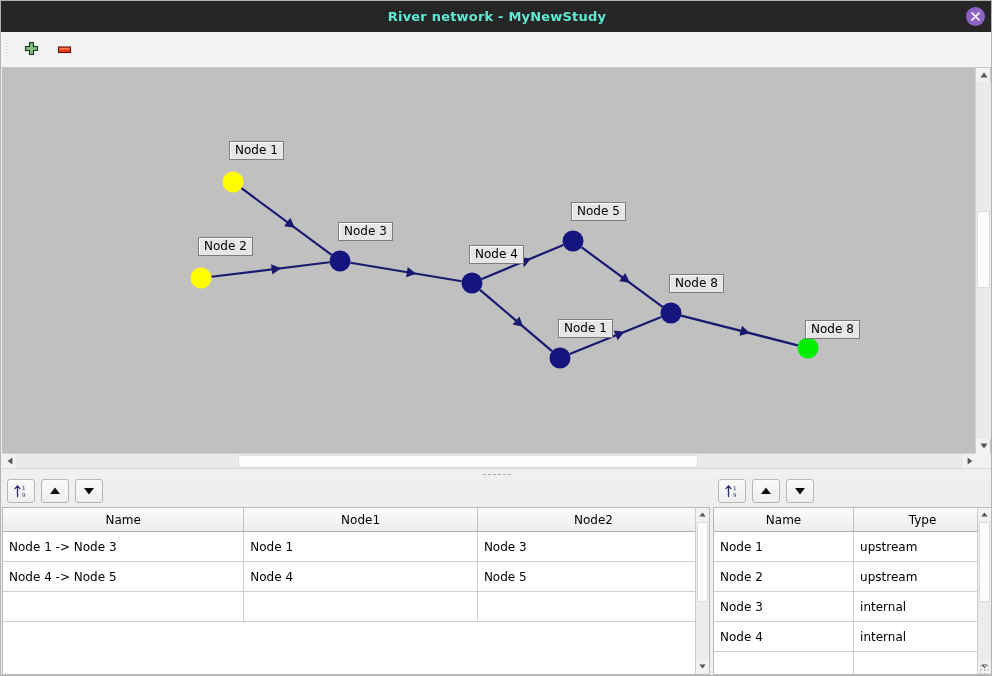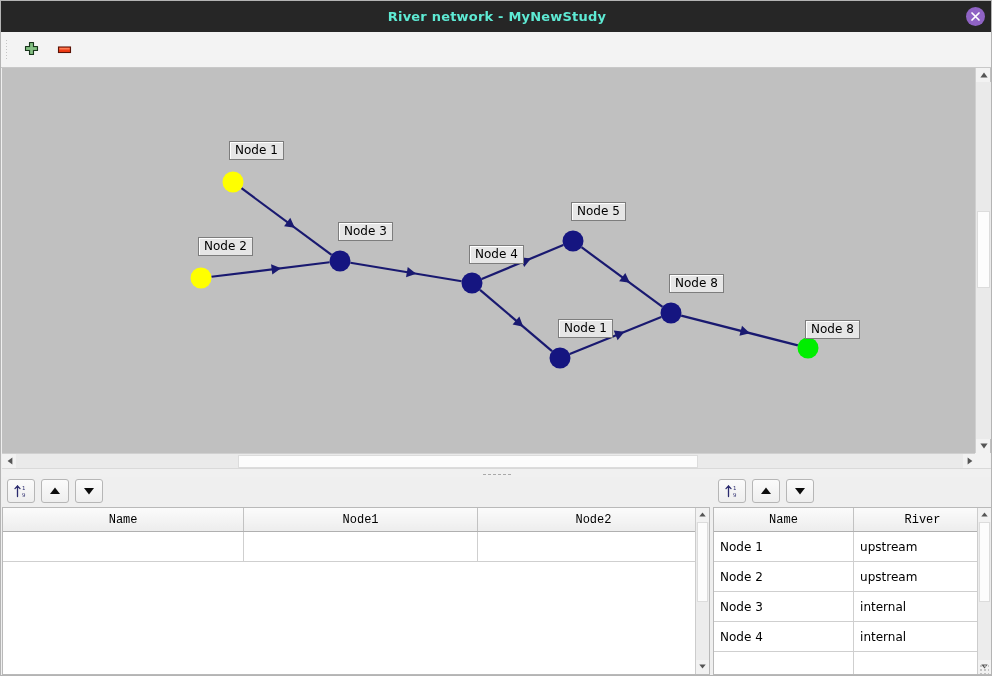--- a/index.html
+++ b/index.html
@@ -222,21 +222,20 @@
     background: linear-gradient(#fbfbfb, #ededed);
     border-right: 1px solid #c2c2c2;
     border-bottom: 1px solid #b0b0b0;
     height: 23px;
     font-weight: normal;
     font-size: 12px;
     text-align: center;
     color: #000;
     padding: 0;
     user-select: none;
-    font-family: Liberation Mono, monospace;
   }
   table.grid td {
     height: 29px;
     border-right: 1px solid #cfcfcf;
     border-bottom: 1px solid #cfcfcf;
     padding: 0 0 0 6px;
     background: #ffffff;
     color: #000;
     white-space: nowrap;
     overflow: hidden;
@@ -422,20 +421,30 @@
           </colgroup>
         <thead>
             <tr id="reaches-head">
               <th>Name</th>
               <th>Node1</th>
               <th class="last">Node2</th>
             </tr>
           </thead>
         <tbody id="reaches-body">
             <tr>
+              <td>Node 1 -&gt; Node 3</td>
+              <td>Node 1</td>
+              <td class="last">Node 3</td>
+            </tr>
+            <tr>
+              <td>Node 4 -&gt; Node 5</td>
+              <td>Node 4</td>
+              <td class="last">Node 5</td>
+            </tr>
+            <tr>
               <td></td>
               <td></td>
               <td class="last"></td>
             </tr>
           </tbody>
       </table>
       <div class="tbl-vsb" style="height:166px;">
         <div class="a" style="top:0;">
           <svg width="7" height="5" viewBox="0 0 7 5">
               <path d="M3.5 0.5 L6.7 4.5 L0.3 4.5 Z" fill="#555"></path>
@@ -478,21 +487,21 @@
 
     <div class="table-wrap" style="left:711px; top:30px; width:279px; height:168px;">
       <table class="grid" id="nodes-table">
         <colgroup>
             <col style="width:133px">
             <col style="width:131px">
           </colgroup>
         <thead>
             <tr id="nodes-head">
               <th>Name</th>
-              <th class="last">River</th>
+              <th class="last">Type</th>
             </tr>
           </thead>
         <tbody id="nodes-body">
             <tr>
               <td>Node 1</td>
               <td class="last">upstream</td>
             </tr>
             <tr>
               <td>Node 2</td>
               <td class="last">upstream</td>

